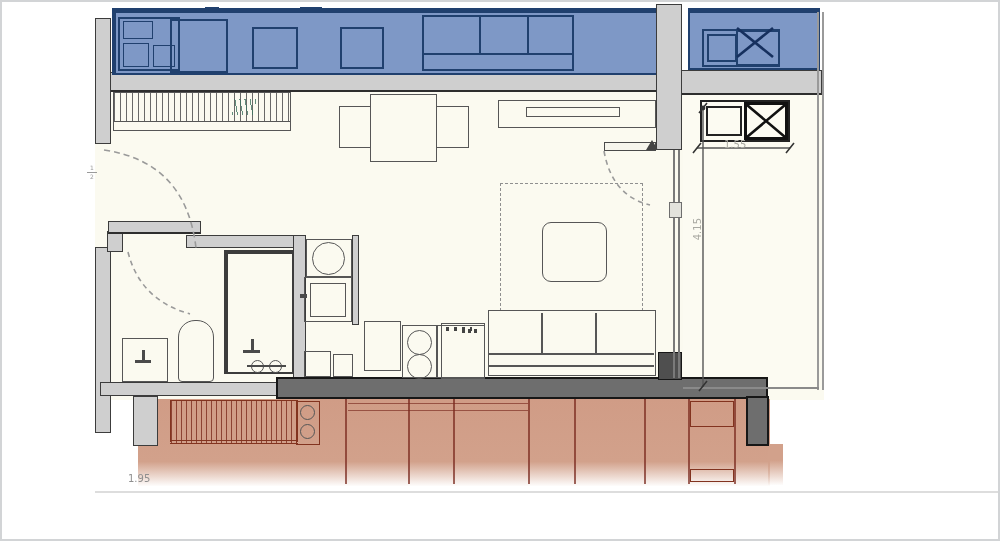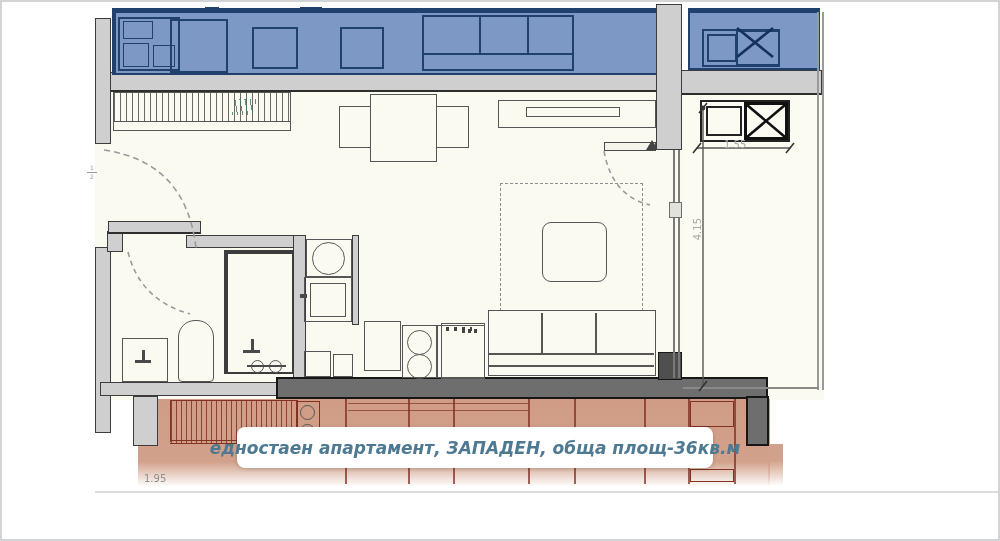--- a/index.html
+++ b/index.html
@@ -172,26 +172,23 @@
     <path d="M697,148 L790,148" stroke="#555" stroke-width="1.4"></path>
     <path d="M693,153 L701,143 M786,153 L794,143" stroke="#333" stroke-width="1.6"></path>
     <path d="M703,108 L703,387" stroke="#555" stroke-width="1.4"></path>
     <path d="M699,113 L707,103 M699,391 L707,381" stroke="#333" stroke-width="1.6"></path>
     <circle cx="703" cy="108" r="2.4" fill="#333"></circle>
     <path d="M652,140 L658,150 L646,150 Z" fill="#444"></path>
   </svg>
 
   <span class="dimtxt" style="left:724px;top:139px;">1.55</span>
   <span class="dimtxt" style="left:692px;top:218px;writing-mode:vertical-rl;transform:rotate(180deg);">4.15</span>
-  <span class="dimtxt" style="left:144px;top:473px;color:#8f8f8f;">1.95</span>
+  <span class="dimtxt" style="left:128px;top:473px;color:#8f8f8f;">1.95</span>
   <div class="px tiny" style="left:86px;top:165px;width:12px;text-align:center;z-index:25;">
     <div>1</div>
     <div style="height:1px;background:#9a9a9a;margin:1px 1px;"></div>
     <div>2</div>
   </div>
 
 
-  <div id="caption">
-    <span>едностаен апартамент, ЗАПАДЕН, обща площ-36кв.м</span>
-  </div>
 
   <div id="frame"></div>
 </div>
 
 </body></html>

